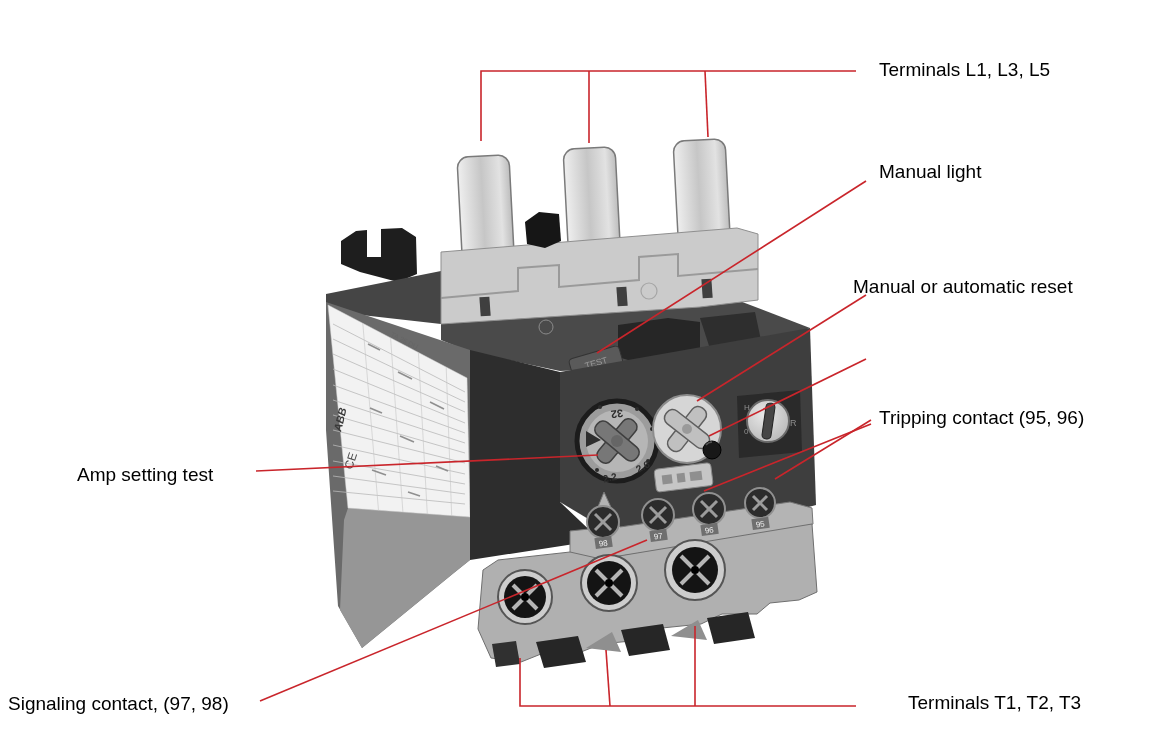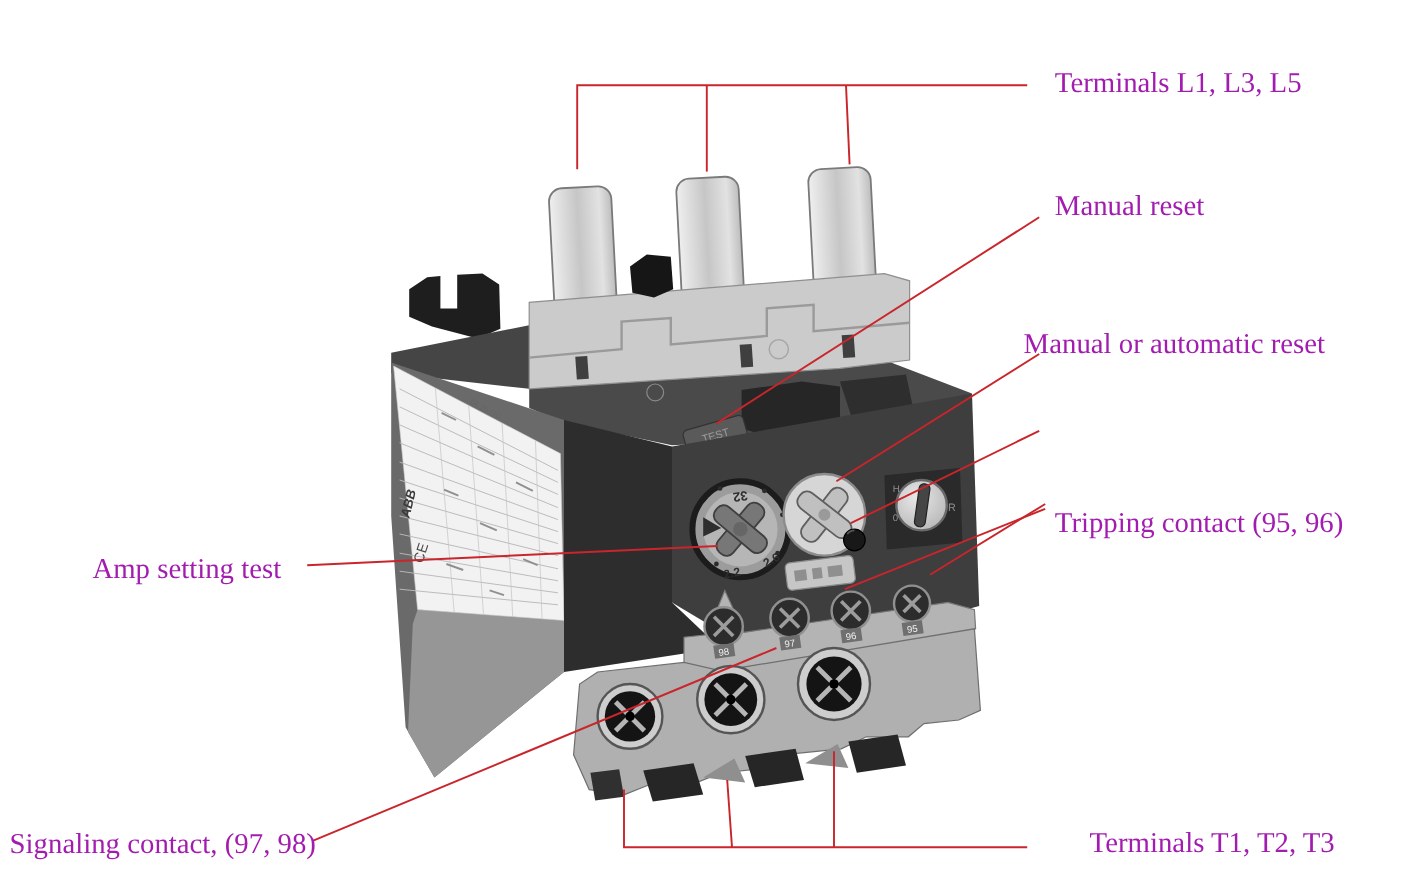--- a/index.html
+++ b/index.html
@@ -1,19 +1,19 @@
 <!DOCTYPE html>
 <html><head>
 <meta charset="utf-8">
 <style>
   html,body{margin:0;padding:0;background:#ffffff;}
   #stage{position:relative;width:1174px;height:734px;background:#fff;overflow:hidden;
          font-family:"Liberation Sans",sans-serif;}
   #stage svg{position:absolute;left:0;top:0;}
-  .callout{position:absolute;font-size:24px;line-height:22px;color:#a21caf;white-space:nowrap;font-family:Liberation Serif, serif;}
+  .callout{position:absolute;font-size:19px;line-height:22px;color:#000000;white-space:nowrap;}
   .svgtext{font-family:"Liberation Sans",sans-serif;}
 </style>
 </head>
 <body>
 
 <div id="stage">
 
 <svg width="1174" height="734" viewBox="0 0 1174 734">
   <defs>
     <linearGradient id="metalBlade" x1="0" y1="0" x2="1" y2="0">
@@ -255,20 +255,20 @@
     <path d="M871,424 L704,491"></path>
     <path d="M256,471 L598,455"></path>
     <path d="M260,701 L647,540"></path>
     <path d="M520,658 L520,706 L856,706"></path>
     <path d="M610,706 L606,650"></path>
     <path d="M695,706 L695,626"></path>
   </g>
 </svg>
 
 <div class="callout" style="left:879px;top:59px">Terminals L1, L3, L5</div>
-<div class="callout" style="left:879px;top:161px">Manual reset</div>
+<div class="callout" style="left:879px;top:161px">Manual light</div>
 <div class="callout" style="left:853px;top:276px">Manual or automatic reset</div>
-<div class="callout" style="left:879px;top:425px">Tripping contact (95, 96)</div>
+<div class="callout" style="left:879px;top:407px">Tripping contact (95, 96)</div>
 <div class="callout" style="left:77px;top:464px">Amp setting test</div>
 <div class="callout" style="left:8px;top:693px">Signaling contact, (97, 98)</div>
 <div class="callout" style="left:908px;top:692px">Terminals T1, T2, T3</div>
 
 </div>
 
 </body></html>

